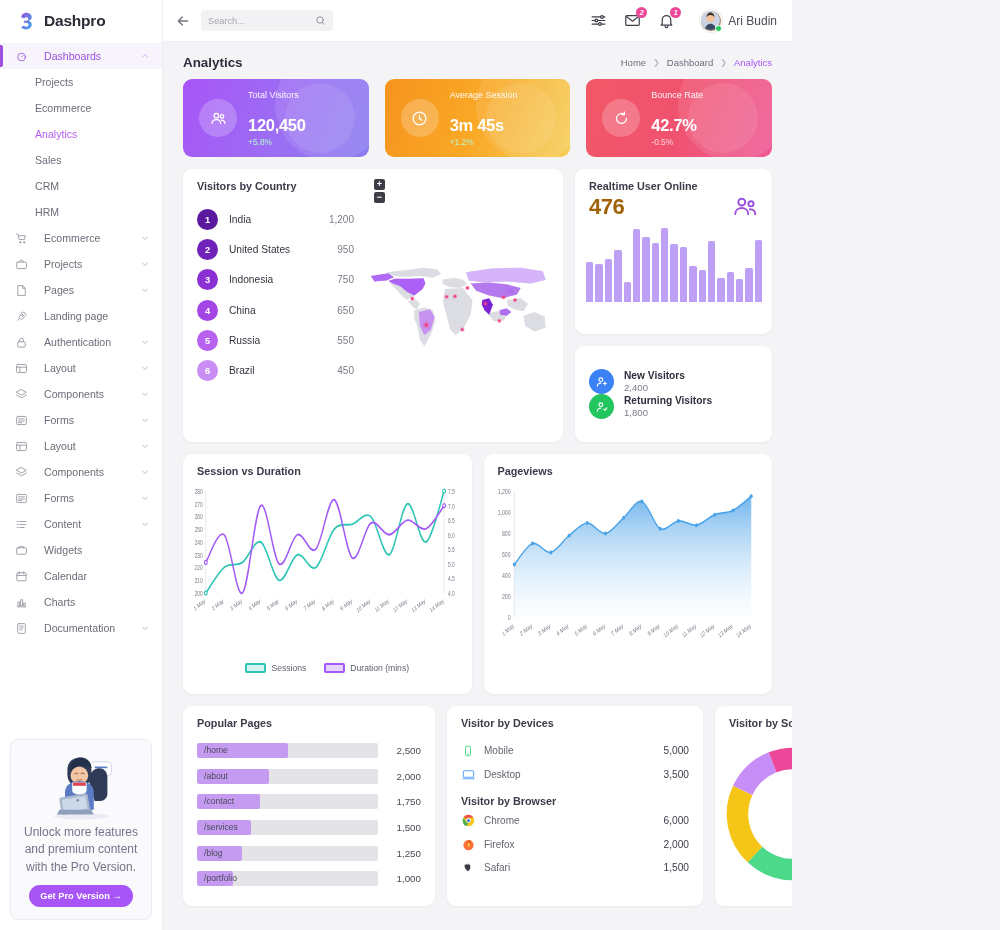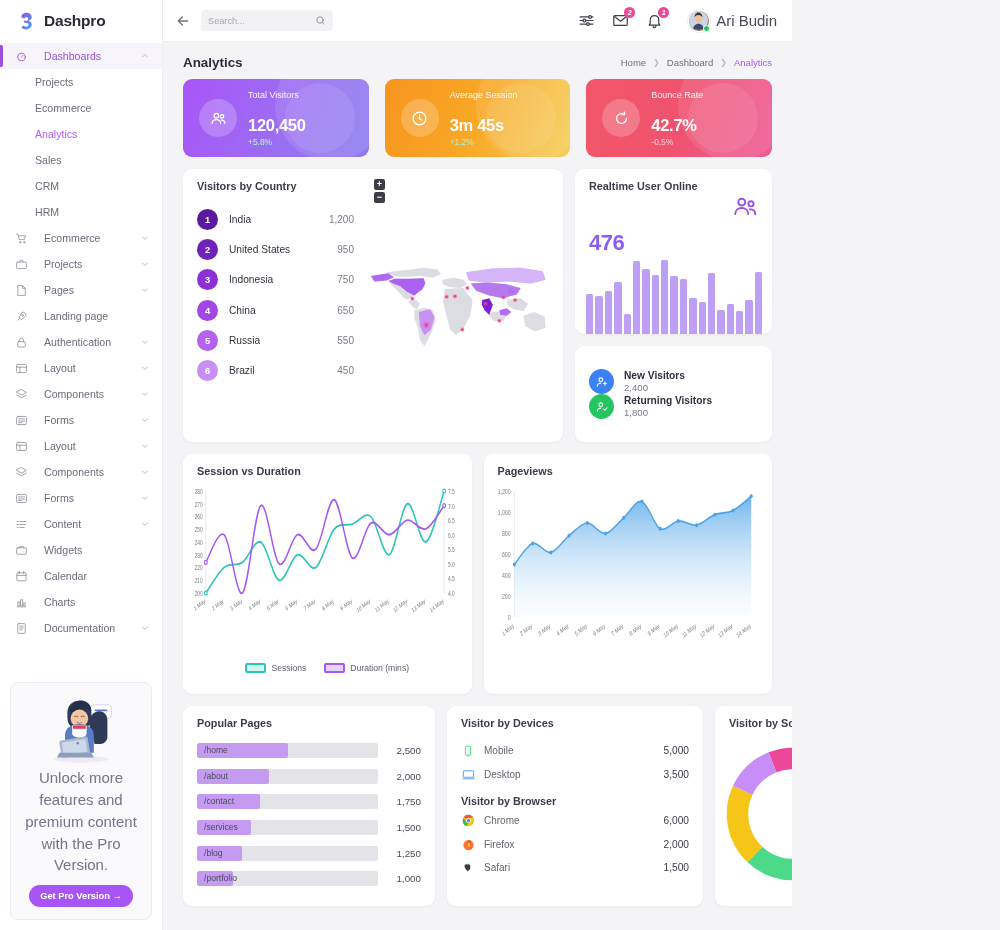--- a/index.html
+++ b/index.html
@@ -46,21 +46,21 @@
     display: flex; align-items: center; height: 26px;
     padding-left: 35px; font-size: 10.6px; color: #6c6c7a; cursor: pointer;
   }
   .nav-sub.current { color: #b45cf0; }
 
   .promo {
     margin: 6px 10px 10px; background: #faf9fc; border: 1px solid #eceaf2;
     border-radius: 8px; padding: 10px 9px 12px; text-align: center;
   }
   .promo-art { height: 70px; display:flex; align-items:center; justify-content:center; }
-  .promo-text { font-size: 15px; color: #74748a; line-height: 1.45; margin-top: 4px; }
+  .promo-text { font-size: 12px; color: #74748a; line-height: 1.45; margin-top: 4px; }
   .promo-btn {
     margin-top: 9px; display: inline-block; background: #a855f7; color: #fff;
     font-size: 9.3px; font-weight: 600; padding: 6px 11px; border-radius: 15px;
     border: none; cursor: pointer; white-space: nowrap;
   }
 
   
   .main { flex: 1 1 auto; display: flex; flex-direction: column; min-width: 0; }
 
   .topbar {
@@ -90,21 +90,21 @@
   .user { display: flex; align-items: center; gap: 6px; margin-left: 8px; cursor: pointer; }
   .avatar {
     width: 22px; height: 22px; border-radius: 50%; position: relative;
     background: linear-gradient(160deg,#c7a27c,#8e6a4c); overflow: visible;
     border: 1.5px solid #fff; box-shadow: 0 0 0 1px #eee;
   }
   .avatar .dot {
     position: absolute; right: -1px; bottom: -1px; width: 7px; height: 7px;
     border-radius: 50%; background: #22c55e; border: 1.5px solid #fff;
   }
-  .user-name { font-size: 15px; color: #4a4a58; white-space: nowrap; }
+  .user-name { font-size: 12px; color: #4a4a58; white-space: nowrap; }
 
   .page { flex: 1 1 auto; overflow: hidden; padding: 0 20px; }
   .page-head {
     display: flex; align-items: center; justify-content: space-between;
     height: 34px; padding-top: 6px;
   }
   .page-title { font-size: 13.4px; font-weight: 700; color: #2e2e3c; }
   .crumbs { display: flex; align-items: center; gap: 7px; font-size: 9.5px; color: #6e6e7d; }
   .crumbs .sep { color: #b9b9c4; font-size: 8px; }
   .crumbs .cur { color: #a855f7; }
@@ -155,21 +155,21 @@
   .map-zoom { position: absolute; left: 6px; top: 10px; display: flex; flex-direction: column; gap: 2px; z-index: 4;}
   .zbtn {
     width: 11px; height: 11px; background: #3d3d48; color: #fff; font-size: 9px;
     display: flex; align-items: center; justify-content: center; border-radius: 2px;
     cursor: pointer; line-height: 1; font-weight: 700;
   }
 
   .right-col { width: 197px; flex: 0 0 197px; display: flex; flex-direction: column; gap: 12px; }
   .realtime { height: 165px; }
   .rt-top { display: flex; align-items: flex-start; justify-content: space-between; padding: 0 14px; margin-top: 2px; }
-  .rt-num { font-size: 22px; font-weight: 700; color: #8b5cf6; letter-spacing: -.5px; margin-top: 36px; }
+  .rt-num { font-size: 22px; font-weight: 700; color: #a16207; letter-spacing: -.5px; }
   .rt-bars { display: flex; align-items: flex-end; gap: 2px; height: 76px; padding: 0 10px 0 11px; margin-top: 2px; }
   .rt-bars i { flex: 1 1 0; background: #bda0f5; border-radius: 1.5px 1.5px 0 0; display:block; }
 
   .visitors-card { height: 96px; padding: 13px 14px; display: flex; flex-direction: column; justify-content: center; }
   .vrow { display: flex; align-items: center; gap: 10px; }
   .vic { width: 25px; height: 25px; border-radius: 50%; flex: 0 0 25px; display:flex; align-items:center; justify-content:center; }
   .vlabel { font-size: 10.2px; font-weight: 600; color: #2f2f3d; }
   .vvalue { font-size: 9.6px; color: #7a7a88; margin-top: 1px; }
 
   

